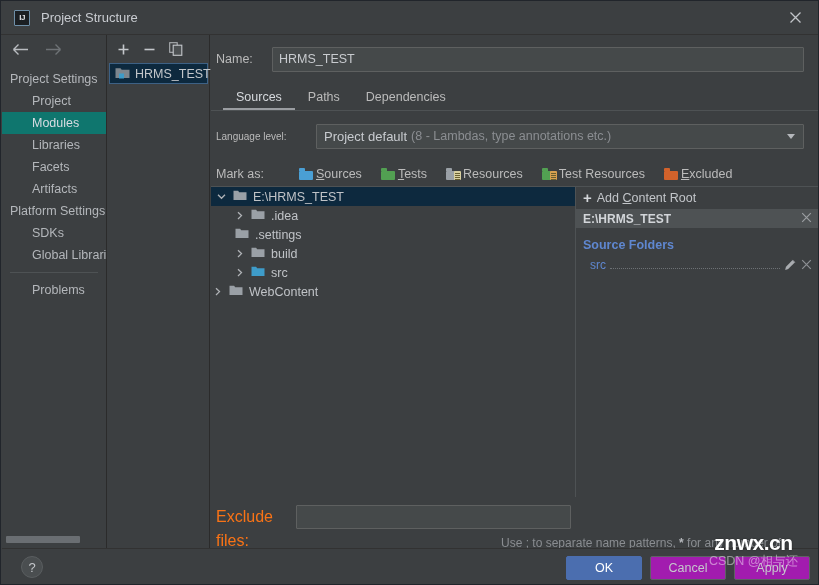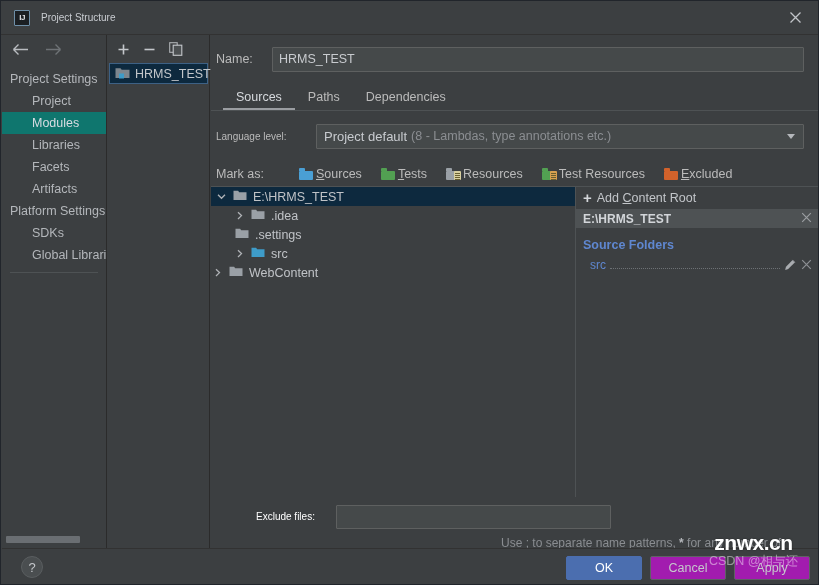--- a/index.html
+++ b/index.html
@@ -50,21 +50,21 @@
     width: 100%;
     text-align: center;
     font-size: 8px;
     font-weight: bold;
     color: #dfe1e5;
     letter-spacing: -0.5px;
     line-height: 15px;
   }
   .title-text {
     margin-left: 11px;
-    font-size: 10px;
+    font-size: 13px;
     color: #c9ccd1;
   }
   .win-close {
     position: absolute;
     right: 0; top: 0;
     width: 46px; height: 33px;
     display: flex;
     align-items: center;
     justify-content: center;
     cursor: pointer;
@@ -432,24 +432,23 @@
   .excrow {
     position: absolute;
     left: 0; top: 470px;
     width: 607px;
     display: flex;
     align-items: flex-start;
     padding-left: 5px;
   }
   .excrow .lab {
     width: 80px;
-    font-size: 10px;
-    color: #ffffff;
+    font-size: 16px;
+    color: #f97316;
     line-height: 24px;
-    margin-left: 40px;
   }
   .excfield {
     width: 275px;
     height: 24px;
     background: #45494a;
     border: 1px solid #5e6060;
     border-radius: 1px;
     color: #c8cbcf;
     font-size: 12.5px;
     font-family: "Liberation Sans", sans-serif;
@@ -567,20 +566,21 @@
       <div class="side-item group">Project Settings</div>
       <div class="side-item child">Project</div>
       <div class="side-item child selected">Modules</div>
       <div class="side-item child">Libraries</div>
       <div class="side-item child">Facets</div>
       <div class="side-item child">Artifacts</div>
       <div class="side-item group">Platform Settings</div>
       <div class="side-item child">SDKs</div>
       <div class="side-item child">Global Libraries</div>
       <div class="side-sep"></div>
+      <div class="side-item child">Problems</div>
     </div>
 
     <div class="side-scroll">
       <div class="side-scroll-thumb"></div>
     </div>
   </div>
 
   <div class="modcol">
     <div class="modtools">
       <span class="modtool">
@@ -715,20 +715,33 @@
         <div class="trow" style="padding-left:6px">
           <span class="twist"></span>
           <span>
             <svg width="14" height="12" viewBox="0 0 14 12">
                 <path d="M0.5 1.8 h4.6 l1.1 1.5 H13.5 v7.7 H0.5 Z" fill="#9aa0a6"></path>
               </svg>
           </span>
           <span class="tname">.settings</span>
         </div>
 
+        <div class="trow" style="padding-left:22px">
+          <span class="twist">
+            <svg width="9" height="9" viewBox="0 0 9 9">
+                <path d="M3 1.2 L6.5 4.6 L3 8" stroke="#b0b3b7" stroke-width="1.3" fill="none"></path>
+              </svg>
+          </span>
+          <span>
+            <svg width="14" height="12" viewBox="0 0 14 12">
+                <path d="M0.5 1.8 h4.6 l1.1 1.5 H13.5 v7.7 H0.5 Z" fill="#9aa0a6"></path>
+              </svg>
+          </span>
+          <span class="tname">build</span>
+        </div>
 
         <div class="trow" style="padding-left:22px">
           <span class="twist">
             <svg width="9" height="9" viewBox="0 0 9 9">
                 <path d="M3 1.2 L6.5 4.6 L3 8" stroke="#b0b3b7" stroke-width="1.3" fill="none"></path>
               </svg>
           </span>
           <span>
             <svg width="14" height="12" viewBox="0 0 14 12">
                 <path d="M0.5 1.8 h4.6 l1.1 1.5 H13.5 v7.7 H0.5 Z" fill="#3e9cc9"></path>

